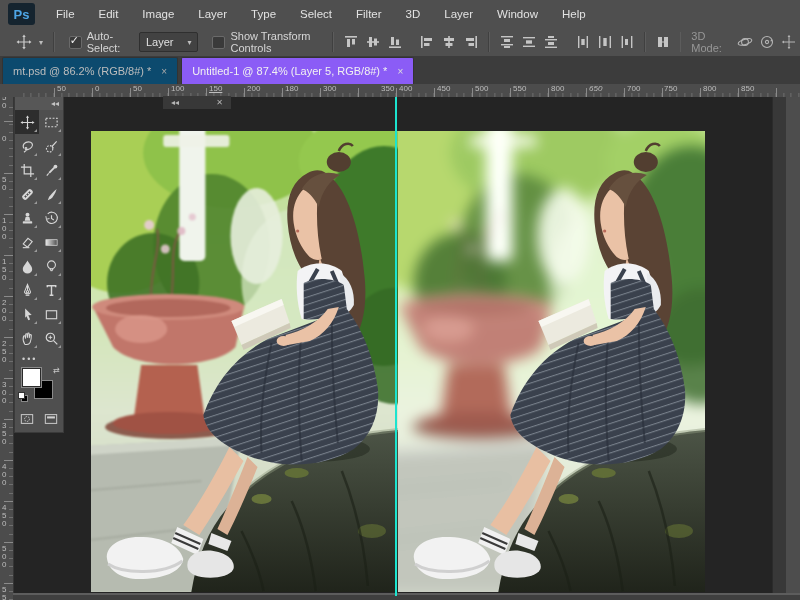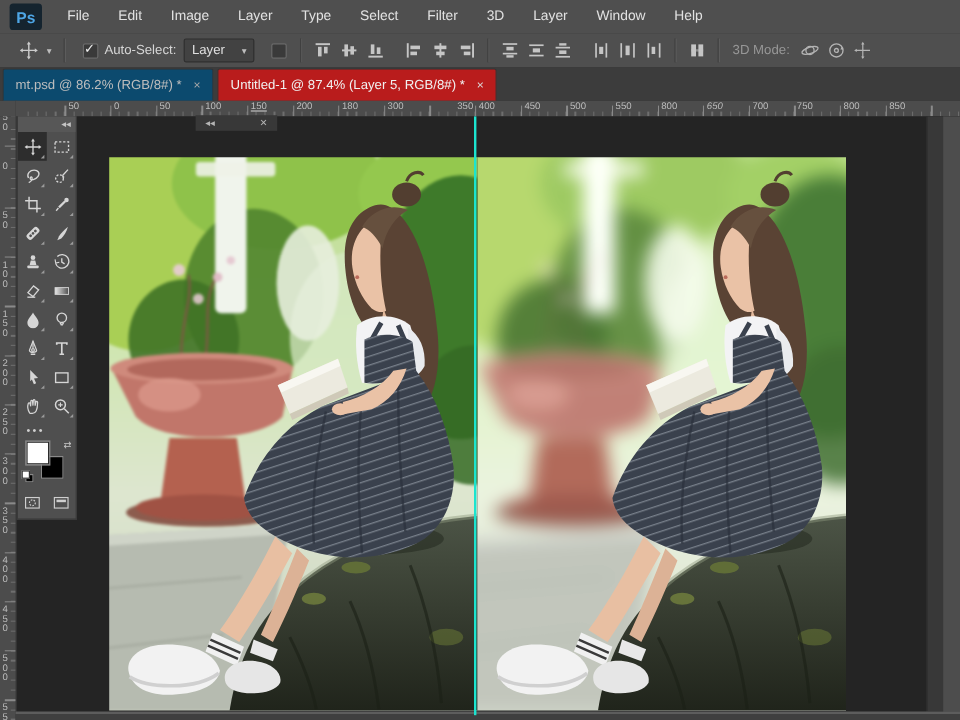--- a/index.html
+++ b/index.html
@@ -25,21 +25,21 @@
             display:flex;align-items:center;padding:0 6px;margin-left:6px;color:#e0e0e0;}
   .dropdown .dd-arrow{margin-left:14px;font-size:8px;color:#bdbdbd;}
   .opt-icon{margin:0 3px;opacity:.92;}
   .dim-label{color:#979797;margin:0 6px 0 4px;}
   
   #tabstrip{position:absolute;left:0;top:56px;width:800px;height:28px;background:#3c3c3c;
             display:flex;align-items:flex-end;}
   .tab{height:26px;display:flex;align-items:center;padding:0 10px;margin-right:1px;
        background:#0c4a6e;border:1px solid #333;border-bottom:none;border-radius:2px 2px 0 0;
        font-size:11px;color:#bdbdbd;margin-left:2px;}
-  .tab.active{background:#b91c1c;color:#f1f1f1;margin-top:33px;}
+  .tab.active{background:#8b5cf6;color:#f1f1f1;margin-top:33px;}
   .tab-close{margin-left:10px;font-size:10px;color:#aaa;}
   .tab.active .tab-close{color:#ddd;}
   
   #ruler-corner{position:absolute;left:0;top:84px;width:13px;height:13px;background:#4c4c4c;
                 border-right:1px solid #353535;border-bottom:1px solid #353535;}
   #hruler{position:absolute;left:13px;top:84px;width:787px;height:13px;background:#4c4c4c;
           border-bottom:1px solid #353535;overflow:hidden;}
   #hruler .minor{position:absolute;left:0;bottom:0;width:100%;height:4px;
       background:repeating-linear-gradient(to right,transparent 0 6.6px,#6e6e6e 6.6px 7.6px);background-position-x:3.4px;}
   #hruler .major{position:absolute;left:0;bottom:0;width:100%;height:9px;
@@ -386,20 +386,21 @@
       </span>
     <span style="font-size:8px;color:#bdbdbd;margin:0 4px">▾</span>
     <span class="opt-sep"></span>
     <span class="chk checked" id="chk-autoselect"></span>
     <span>Auto-Select:</span>
     <span class="dropdown">
       <span>Layer</span>
       <span class="dd-arrow">▾</span>
     </span>
     <span class="chk" id="chk-transform" style="margin-left:14px"></span>
+    <span>Show Transform Controls</span>
     <span class="opt-sep"></span>
     <span style="display:flex;align-items:center">
         <span class="opt-icon">
           <svg class="icon" viewBox="0 0 16 16">
             <use href="#sym-align-top"></use>
           </svg>
         </span>
         <span class="opt-icon">
           <svg class="icon" viewBox="0 0 16 16">
             <use href="#sym-align-vcenter"></use>

